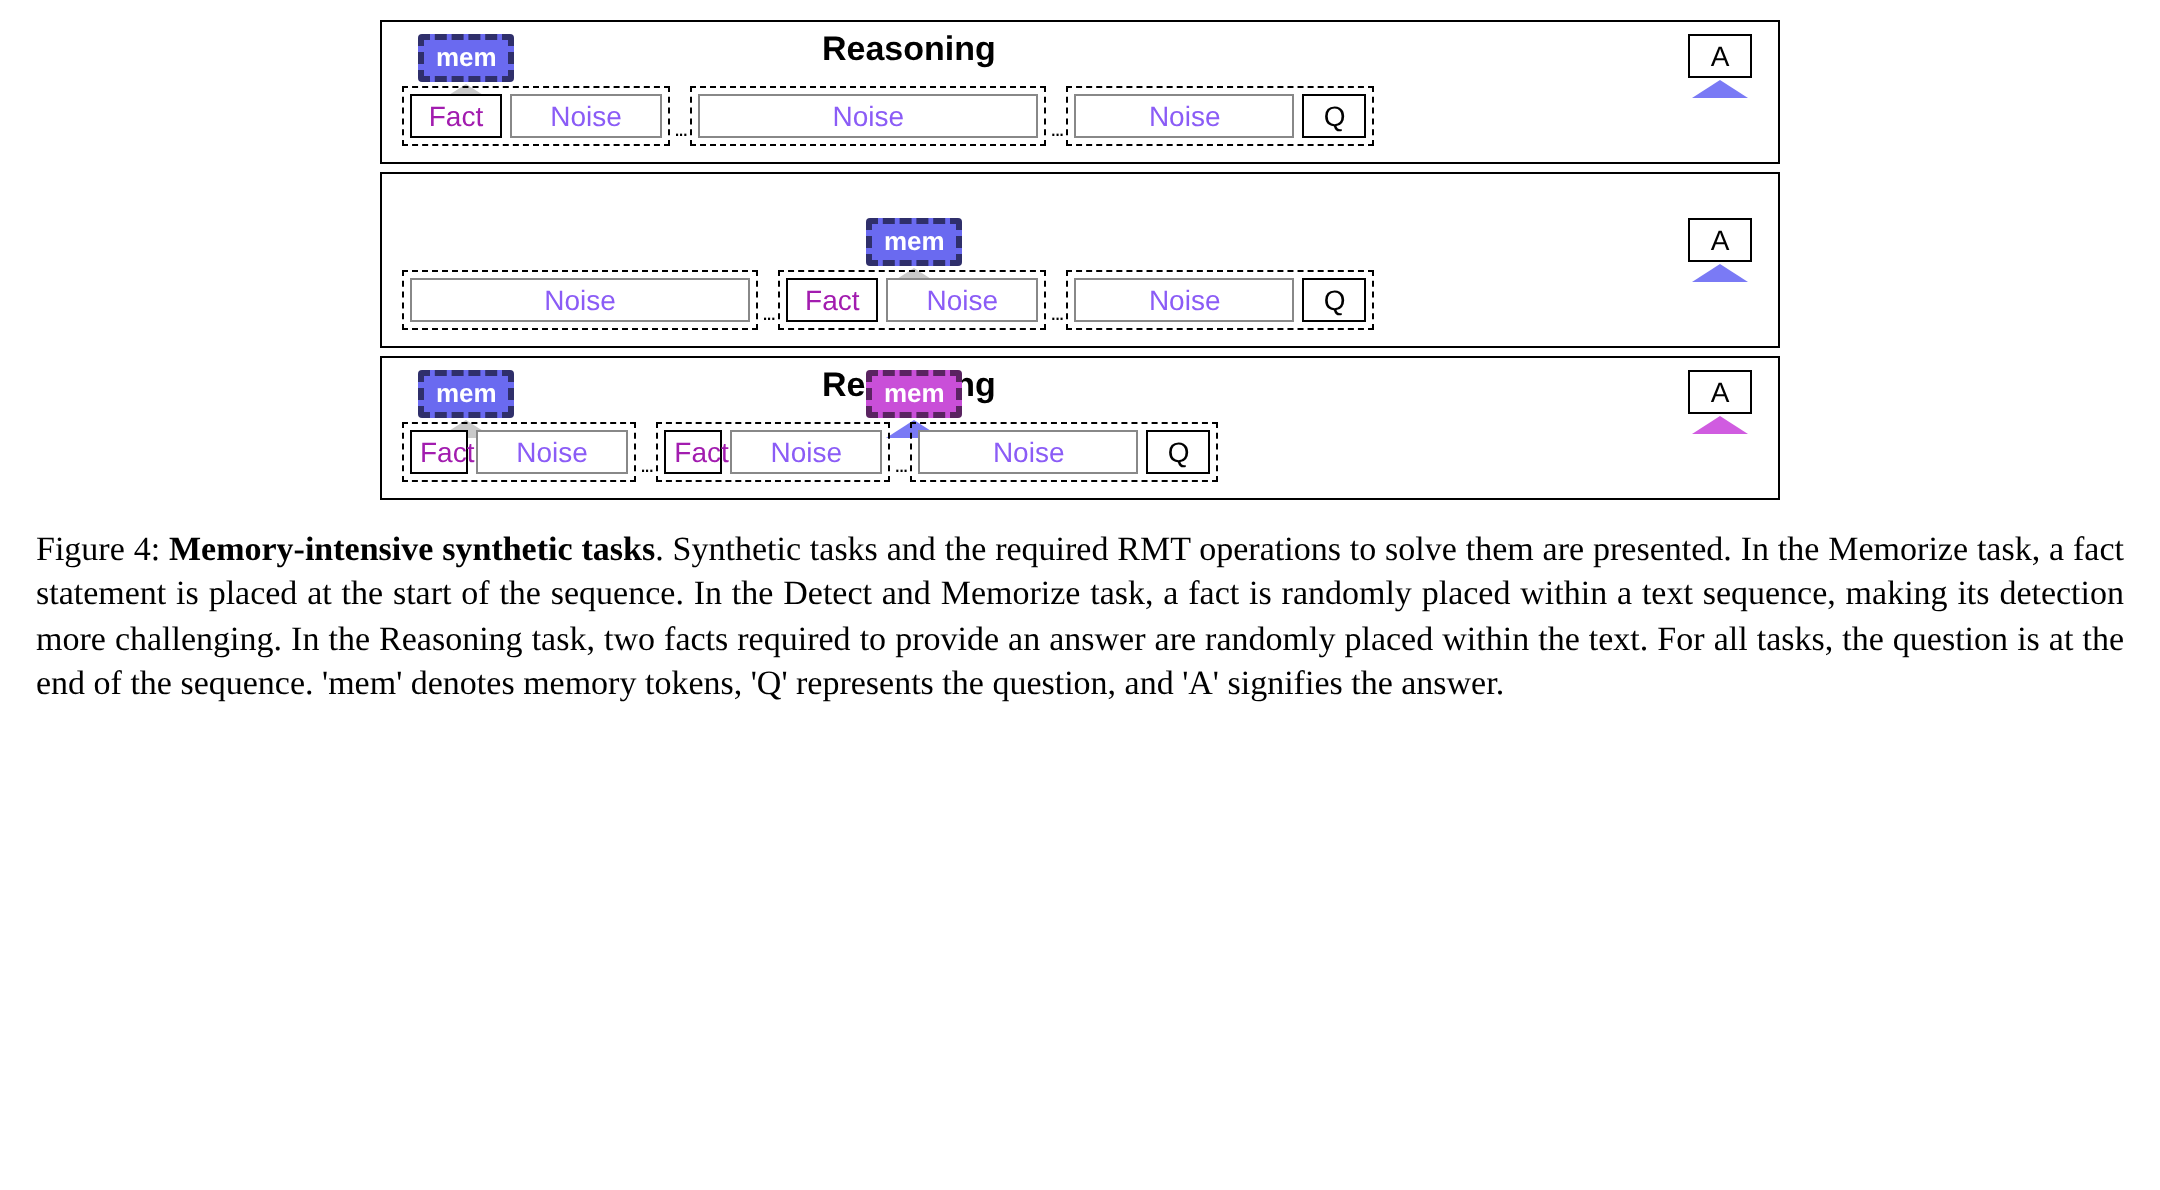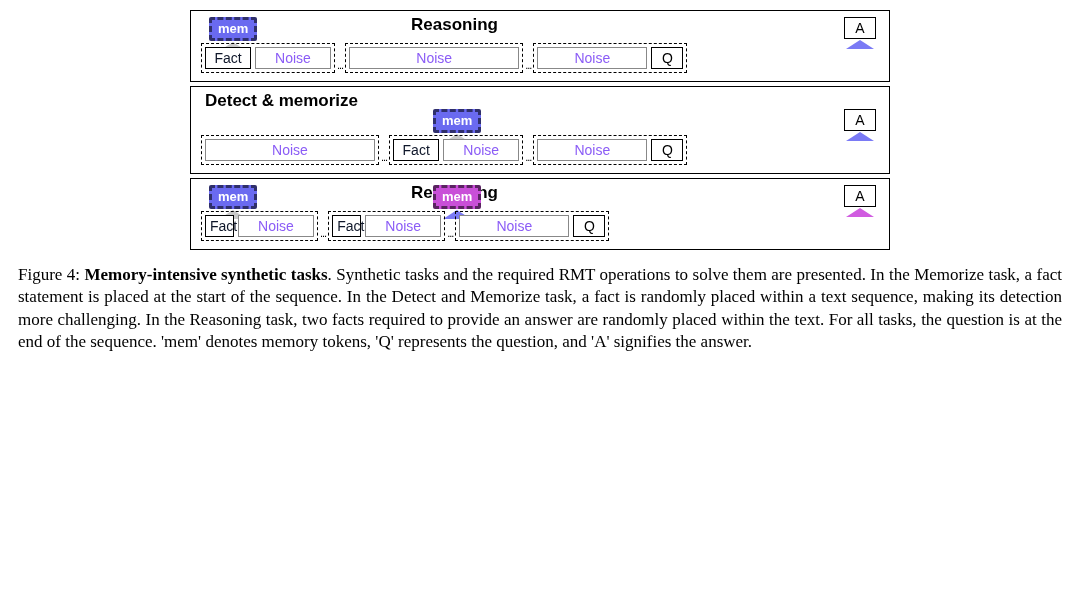--- a/index.html
+++ b/index.html
@@ -61,21 +61,21 @@
   .token {
     border: 1px solid #888;
     background: #fff;
     color: #8b5cf6;
     height: 22px;
     line-height: 20px;
     text-align: center;
     font-size: 14px;
     padding: 0 4px;
   }
-  .token.black { border-color: #000; color: #0f172a; }
+  .token.black { border-color: #000; color: #a21caf; }
   .token.q     { border-color: #000; color: #000; width: 32px; }
   .token.a     { border-color: #000; color: #000; width: 32px; }
 
   .ellipsis {
     font-size: 11px;
     color: #000;
     padding: 0 2px;
     align-self: flex-end;
     margin-bottom: 2px;
     letter-spacing: -1px;
@@ -168,21 +168,20 @@
           <div class="ellipsis">...</div>
           <div class="group">
             <div class="token w-noise-m">Noise</div>
             <div class="token q">Q</div>
           </div>
         </div>
       </div>
     </div>
 
     <div class="panel">
-      <div class="panel-title title-detect">Detect &amp; memorize</div>
 
       <div style="height:72px; position:relative;">
 
         <div class="over" style="left:232px; top:16px;">
           <div class="mem blue">mem</div>
           <div class="tri gray"></div>
         </div>
 
         <div class="over" style="right:3px; top:16px;">
           <div class="token a">A</div>

